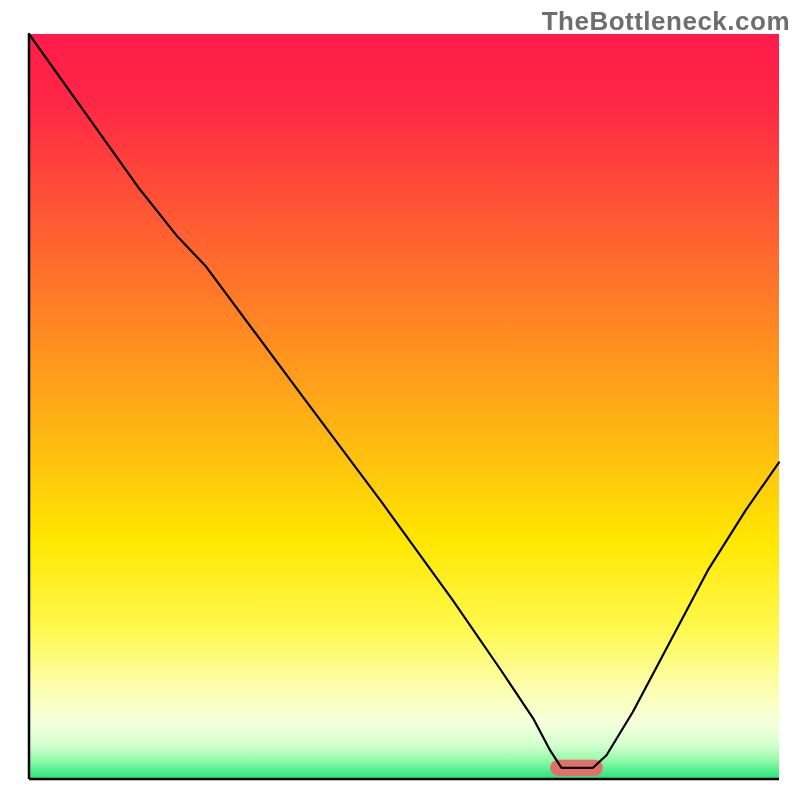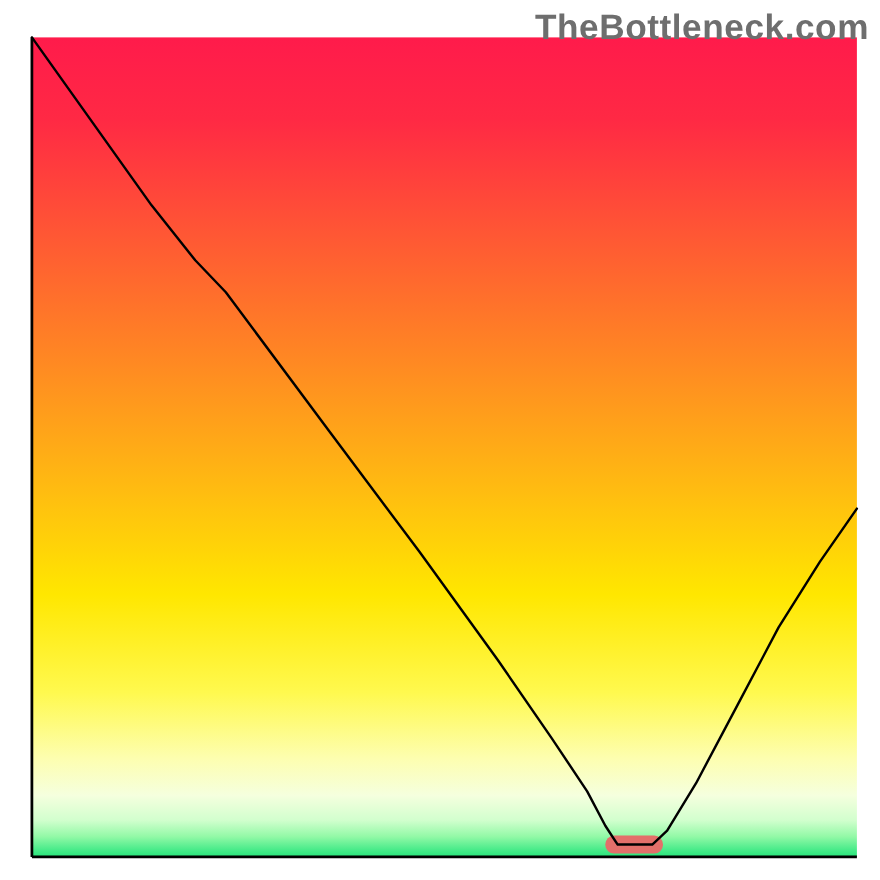--- a/index.html
+++ b/index.html
@@ -13,21 +13,21 @@
   }
   .container {
     position: relative;
     width: 800px;
     height: 800px;
   }
   .watermark {
     position: absolute;
     top: 6px;
     right: 10px;
-    font-size: 32px;
+    font-size: 26px;
     font-weight: bold;
     color: #6e6e6e;
     z-index: 50;
     letter-spacing: 0.5px;
   }
   svg {
     position: absolute;
     top: 0;
     left: 0;
   }

